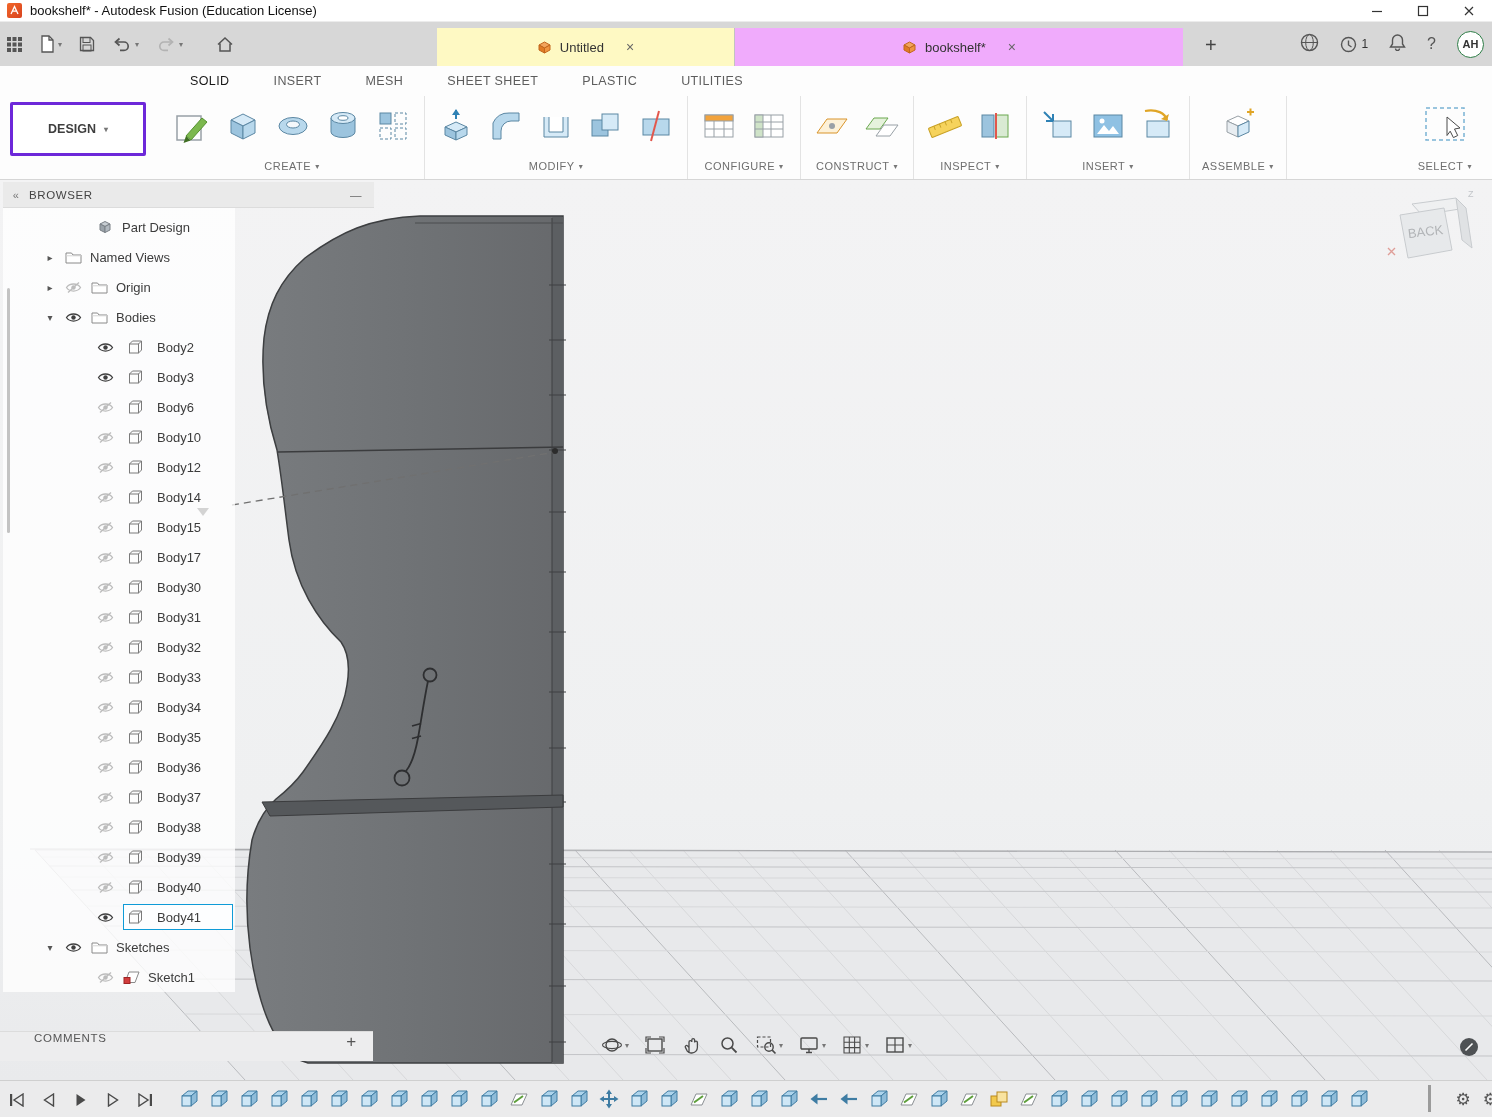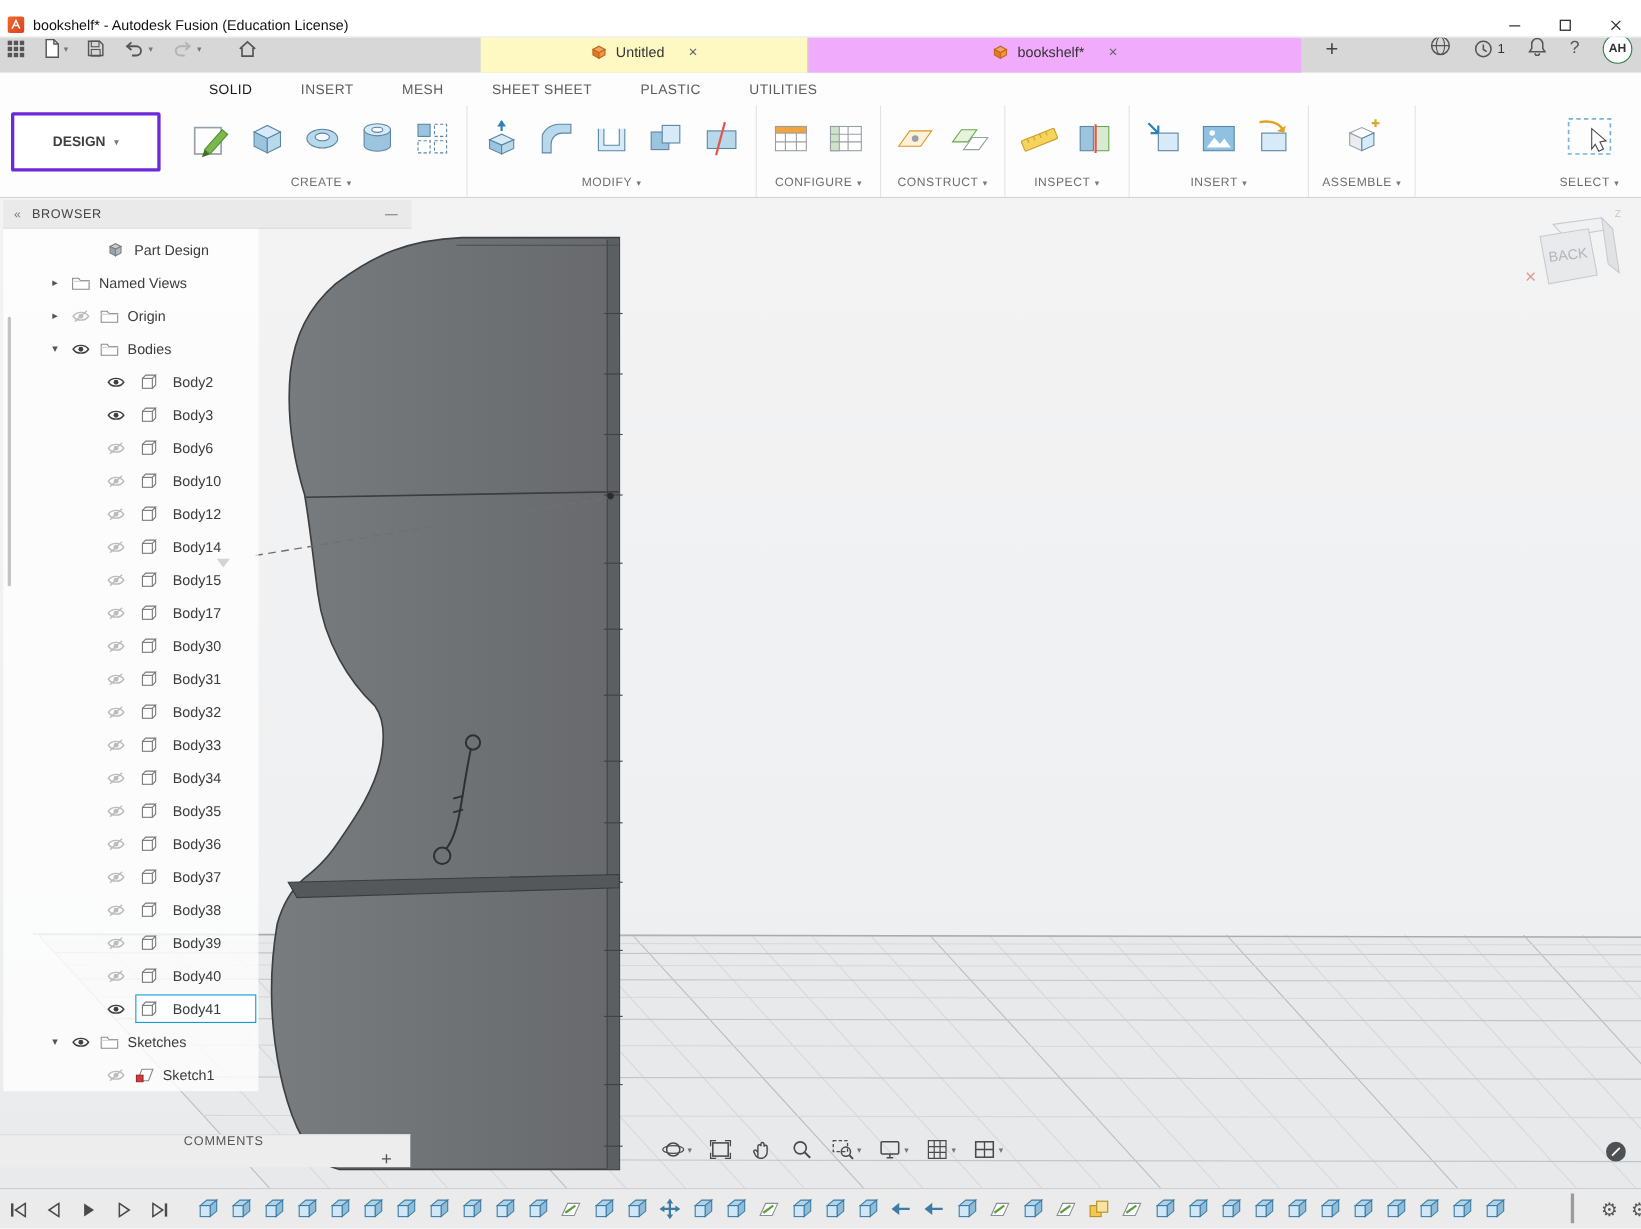--- a/index.html
+++ b/index.html
@@ -1,21 +1,21 @@
 <!DOCTYPE html>
 <html><head>
 <meta charset="utf-8">
 <style>
   * { box-sizing: border-box; margin: 0; padding: 0; }
   html, body { width: 1492px; height: 1117px; overflow: hidden;
     font-family: "Liberation Sans", sans-serif; background: #fff; }
   .app { position: relative; width: 1492px; height: 1117px; overflow: hidden; }
 
   
-  .titlebar { position: absolute; top: 12px; left: 0; width: 100%; height: 22px;
+  .titlebar { position: absolute; top: 0; left: 0; width: 100%; height: 22px;
     background: #fff; display: flex; align-items: center; font-size: 13px; color: #111;
     border-bottom: 1px solid #ececec; z-index: 60; }
   .titlebar .appicon { width: 15px; height: 15px; margin: 0 8px 0 7px; border-radius: 2px;
     background: linear-gradient(135deg,#f2672a,#d8431f); position: relative; flex: 0 0 auto; }
   .titlebar .appicon svg { position: absolute; inset: 0; }
   .win-controls { margin-left: auto; display: flex; height: 22px; }
   .win-btn { width: 46px; height: 22px; display: flex; align-items: center; justify-content: center; }
 
   
   .tabrow { position: absolute; top: 22px; left: 0; width: 100%; height: 44px;
@@ -86,22 +86,22 @@
   .trow .tlabel { white-space: nowrap; }
   .rowbox { display: flex; align-items: center; gap: 12px; flex: 1; height: 26px; padding-left: 4px;
     border: 1.5px solid transparent; margin-right: 2px; }
   .trow.selected .rowbox { background: #fdfeff; border-color: #0f9bd7; }
 
   .left-scroll { position: absolute; left: 7px; top: 108px; width: 3px; height: 245px; background: #c3c3c3;
     border-radius: 2px; z-index: 41; }
 
   
   .comments { position: absolute; left: 0; top: 851px; width: 373px; height: 30px; background: #ededee;
-    border-top: 1px solid #dcdcdc; display: flex; align-items: center; font-size: 11.5px; color: #555;
-    letter-spacing: .7px; z-index: 35; flex-direction: column; }
+    border-top: 1px solid #dcdcdc; display: flex; font-size: 11.5px; color: #555;
+    letter-spacing: .7px; z-index: 35; }
   .comments .clabel { margin-left: 34px; }
   .comments .cadd { margin-left: auto; margin-right: 16px; font-size: 17px; color: #555; }
 
   
   .timeline { position: absolute; top: 1080px; left: 0; width: 100%; height: 37px; background: #ebebec;
     border-top: 1px solid #cfcfcf; z-index: 60; }
   .playback { position: absolute; left: 6px; top: 0; height: 37px; display: flex; align-items: center; gap: 10px; }
   .pbtn { width: 22px; height: 22px; display: flex; align-items: center; justify-content: center; }
   .features { position: absolute; left: 178px; top: 6px; display: flex; gap: 8px; }
   .feat { width: 22px; height: 24px; display: flex; align-items: center; justify-content: center; }

